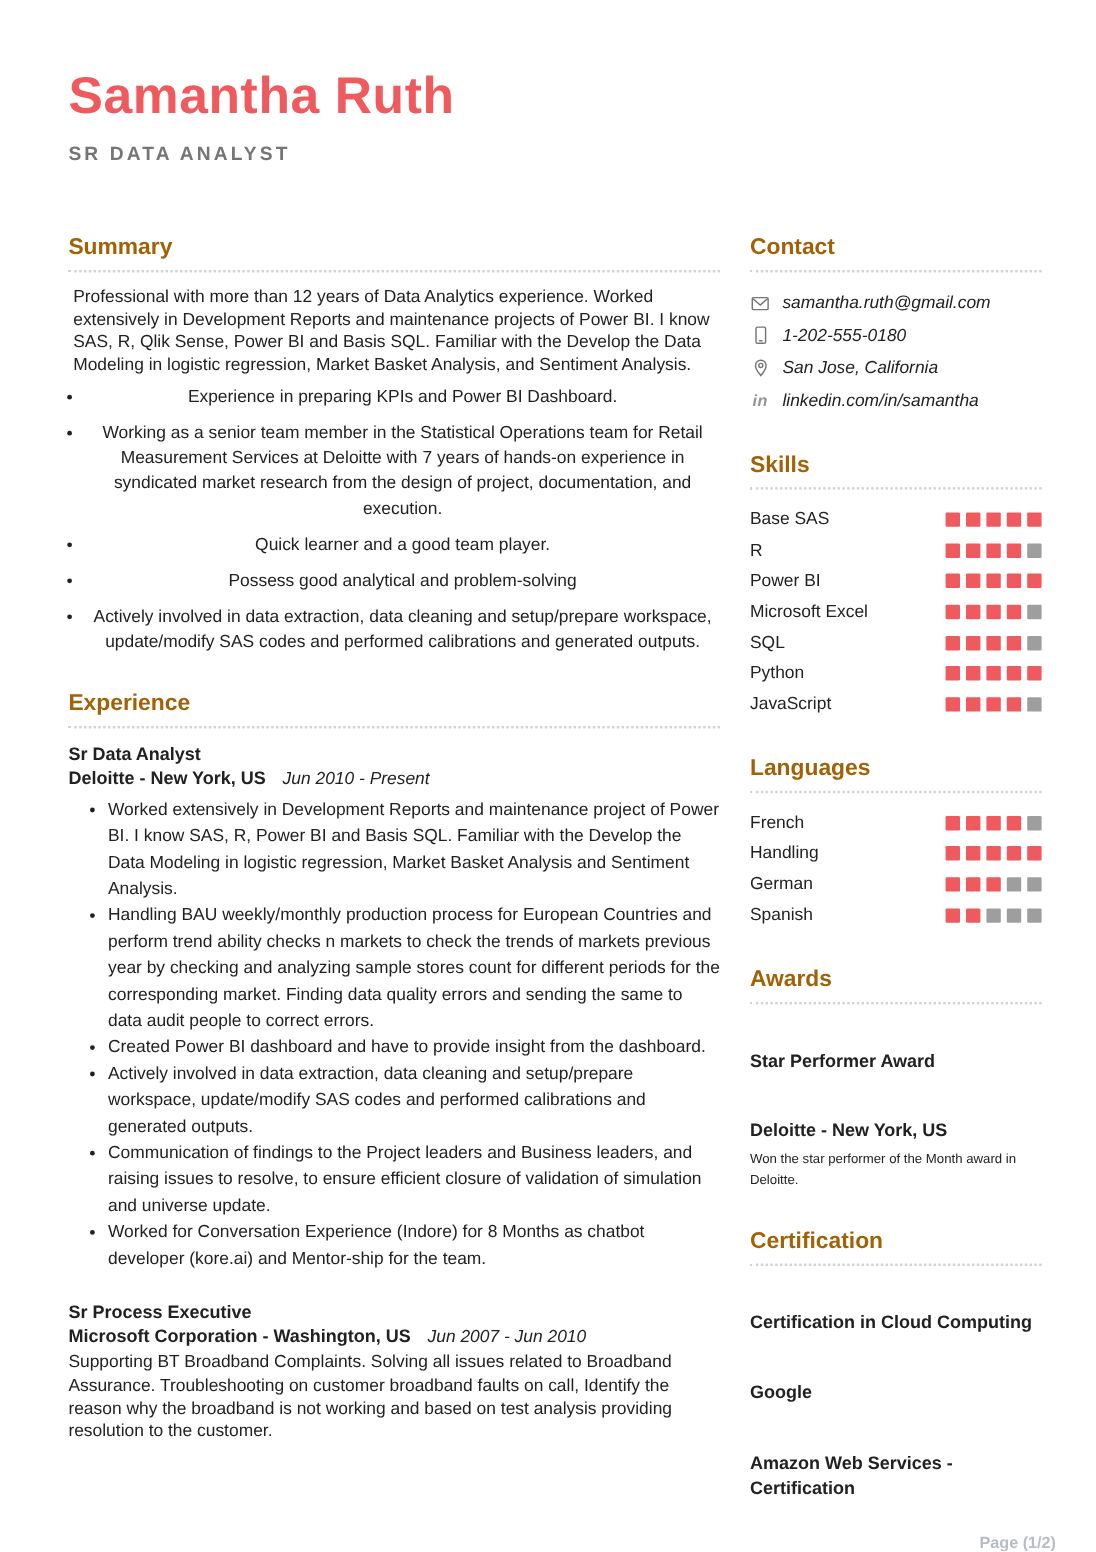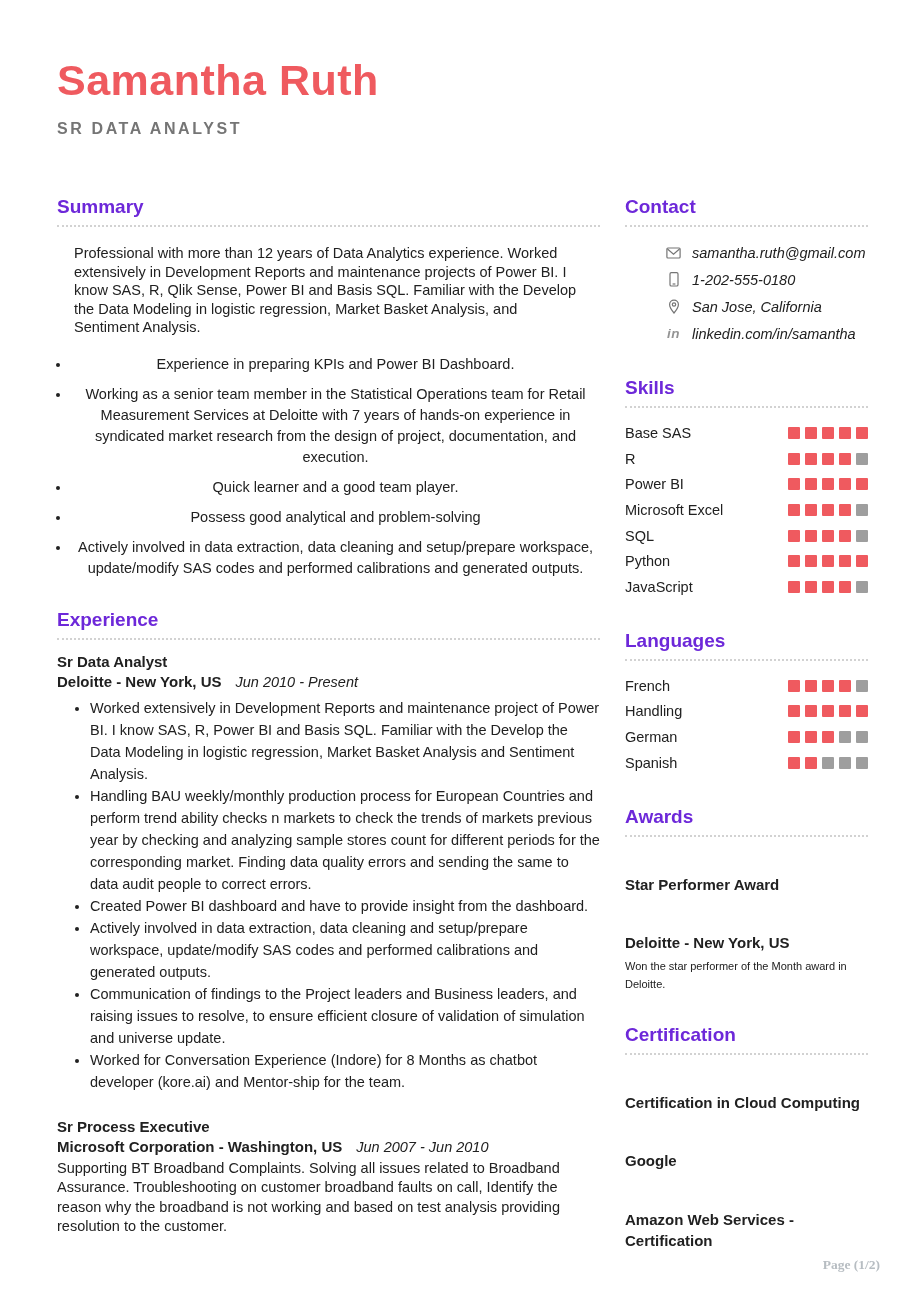--- a/index.html
+++ b/index.html
@@ -18,56 +18,56 @@
 
   
   .cols{display:flex;gap:25px;margin-top:58px;align-items:flex-start;}
   .col-left{width:543px;flex:0 0 543px;}
   .col-right{width:243px;flex:0 0 243px;}
 
   
   .sec{margin-top:30px;}
   .sec.first{margin-top:0;}
   .sec-head{border-bottom:2px dotted #d2d2d2;padding-bottom:8px;}
-  .sec-head h2{margin:0;font-size:19px;line-height:21px;font-weight:700;color:#6d28d9;}
+  .sec-head h2{margin:0;font-size:19px;line-height:21px;font-weight:700;color:#a16207;}
   .sec-body{margin-top:12px;}
 
   
-  .p-body{font-size:14.5px;line-height:18.6px;margin:17px;}
+  .p-body{font-size:14.5px;line-height:18.6px;margin:4px;}
   ul.dots{margin:8px 0 0;padding-left:14px;list-style:disc outside;text-align:center;}
   ul.dots li{font-size:14.5px;line-height:21px;margin-bottom:9px;}
   ul.dots li:last-child{margin-bottom:0;}
 
   
   .job{margin-bottom:24px;}
   .job:last-child{margin-bottom:0;}
   .job-title{font-size:15px;line-height:20px;font-weight:700;}
   .job-co-line{font-size:15px;line-height:20px;font-weight:700;}
   .job-dates{font-style:italic;font-weight:400;font-size:14.5px;margin-left:14px;}
   ul.exp{margin:5px 0 0;padding-left:33px;list-style:disc outside;}
   ul.exp li{font-size:14.5px;line-height:22px;}
   .job-desc{font-size:14.5px;line-height:19.3px;margin:2px 0 0;}
 
   
   .contact-row{display:flex;align-items:center;gap:10px;min-height:27px;font-size:14.5px;font-style:italic;}
-  .c-icon{width:17px;display:flex;justify-content:center;flex:0 0 17px;margin-left:40px;}
+  .c-icon{width:17px;display:flex;justify-content:center;flex:0 0 17px;}
   .in-glyph{font-size:13.5px;font-weight:800;color:#949494;letter-spacing:.5px;}
 
   .meter-row{display:flex;align-items:center;justify-content:space-between;height:25.7px;font-size:14.5px;}
   .rating{display:flex;gap:5px;}
   .sq{width:12px;height:12px;border-radius:1px;display:inline-block;}
   .sq.filled{background:#ef5a5f;}
   .sq.empty{background:#9e9e9e;}
 
   .mini-title{font-size:15px;line-height:21.5px;font-weight:700;margin-top:37px;}
   .mini-desc{font-size:11px;line-height:18.6px;margin-top:3px;}
   .cert-item{margin-bottom:16px;}
   .cert-item:last-child{margin-bottom:0;}
 
-  .footer{position:absolute;right:32px;bottom:20px;font-size:13.5px;font-weight:700;color:#b7bdc2;font-family:Liberation Serif, serif;}
+  .footer{position:absolute;right:32px;bottom:0;font-size:13.5px;font-weight:700;color:#b7bdc2;}
 </style>
 </head>
 <body>
 
 <div class="page">
   <div class="inner">
 
     <div>
       <div class="name">Samantha Ruth</div>
       <div class="role">SR DATA ANALYST</div>

